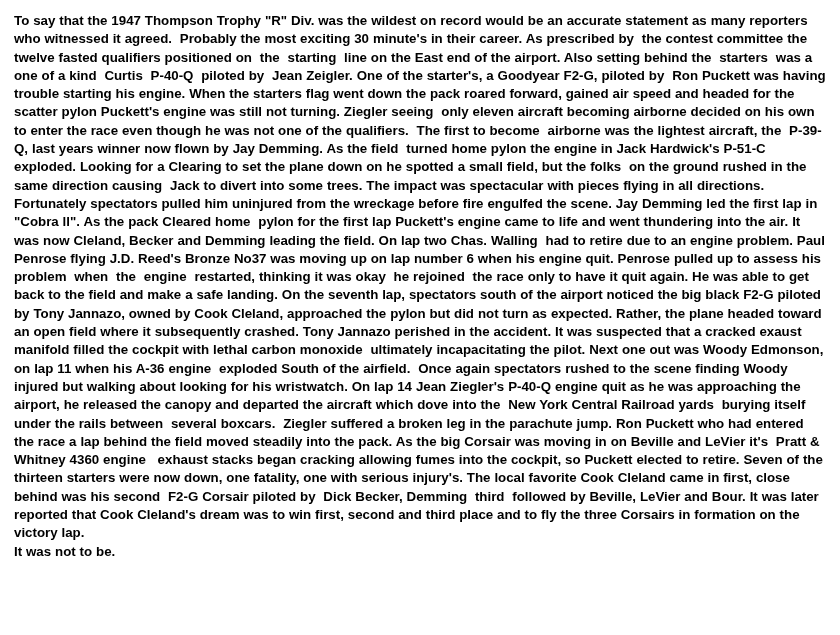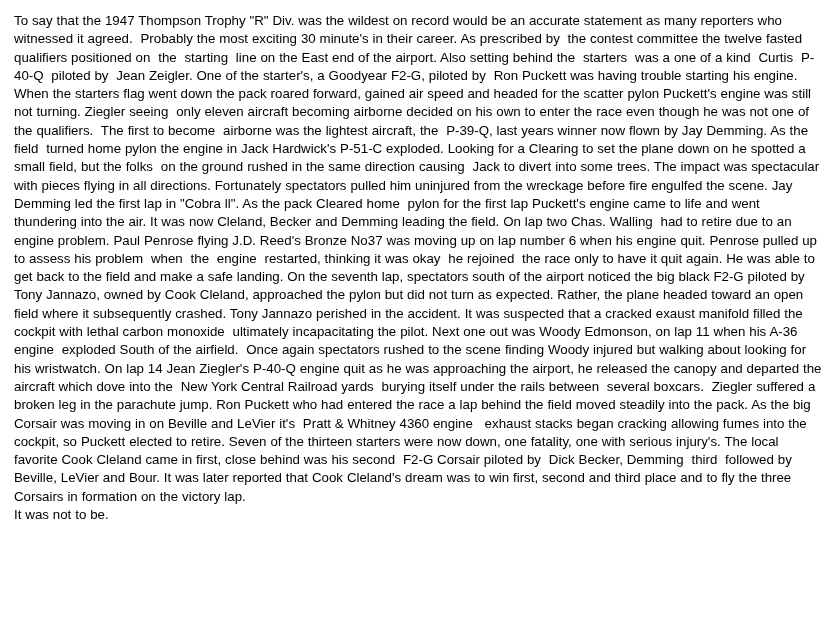--- a/index.html
+++ b/index.html
@@ -16,19 +16,20 @@
   #article {
     box-sizing: border-box;
     width: 840px;
     padding: 12px 14px 0 14px;
     color: #000000;
     font-size: 13.3px;
     line-height: 18.3px;
     text-align: left;
     white-space: pre-wrap;
     word-spacing: 0.2px;
+    font-weight: bold;
   }
 </style>
 </head>
 <body>
 
 <div id="article">To say that the 1947 Thompson Trophy "R" Div. was the wildest on record would be an accurate statement as many reporters who witnessed it agreed.  Probably the most exciting 30 minute's in their career. As prescribed by  the contest committee the twelve fasted qualifiers positioned on  the  starting  line on the East end of the airport. Also setting behind the  starters  was a one of a kind  Curtis  P-40-Q  piloted by  Jean Zeigler. One of the starter's, a Goodyear F2-G, piloted by  Ron Puckett was having trouble starting his engine. When the starters flag went down the pack roared forward, gained air speed and headed for the scatter pylon Puckett's engine was still not turning. Ziegler seeing  only eleven aircraft becoming airborne decided on his own to enter the race even though he was not one of the qualifiers.  The first to become  airborne was the lightest aircraft, the  P-39-Q, last years winner now flown by Jay Demming. As the field  turned home pylon the engine in Jack Hardwick's P-51-C exploded. Looking for a Clearing to set the plane down on he spotted a small field, but the folks  on the ground rushed in the same direction causing  Jack to divert into some trees. The impact was spectacular with pieces flying in all directions. Fortunately spectators pulled him uninjured from the wreckage before fire engulfed the scene. Jay Demming led the first lap in "Cobra ll". As the pack Cleared home  pylon for the first lap Puckett's engine came to life and went thundering into the air. It was now Cleland, Becker and Demming leading the field. On lap two Chas. Walling  had to retire due to an engine problem. Paul Penrose flying J.D. Reed's Bronze No37 was moving up on lap number 6 when his engine quit. Penrose pulled up to assess his problem  when  the  engine  restarted, thinking it was okay  he rejoined  the race only to have it quit again. He was able to get back to the field and make a safe landing. On the seventh lap, spectators south of the airport noticed the big black F2-G piloted by Tony Jannazo, owned by Cook Cleland, approached the pylon but did not turn as expected. Rather, the plane headed toward an open field where it subsequently crashed. Tony Jannazo perished in the accident. It was suspected that a cracked exaust manifold filled the cockpit with lethal carbon monoxide  ultimately incapacitating the pilot. Next one out was Woody Edmonson, on lap 11 when his A-36 engine  exploded South of the airfield.  Once again spectators rushed to the scene finding Woody injured but walking about looking for his wristwatch. On lap 14 Jean Ziegler's P-40-Q engine quit as he was approaching the airport, he released the canopy and departed the aircraft which dove into the  New York Central Railroad yards  burying itself under the rails between  several boxcars.  Ziegler suffered a broken leg in the parachute jump. Ron Puckett who had entered the race a lap behind the field moved steadily into the pack. As the big Corsair was moving in on Beville and LeVier it's  Pratt &amp; Whitney 4360 engine   exhaust stacks began cracking allowing fumes into the cockpit, so Puckett elected to retire. Seven of the thirteen starters were now down, one fatality, one with serious injury's. The local favorite Cook Cleland came in first, close behind was his second  F2-G Corsair piloted by  Dick Becker, Demming  third  followed by Beville, LeVier and Bour. It was later reported that Cook Cleland's dream was to win first, second and third place and to fly the three Corsairs in formation on the victory lap.
 It was not to be.</div>
 
 </body></html>

